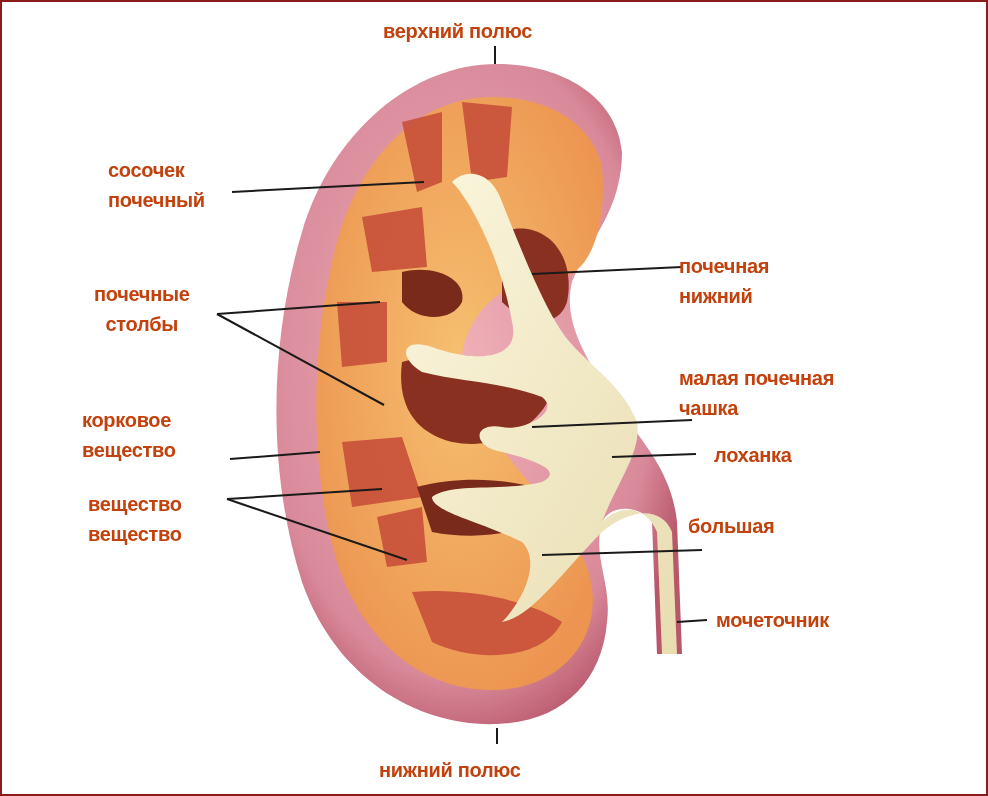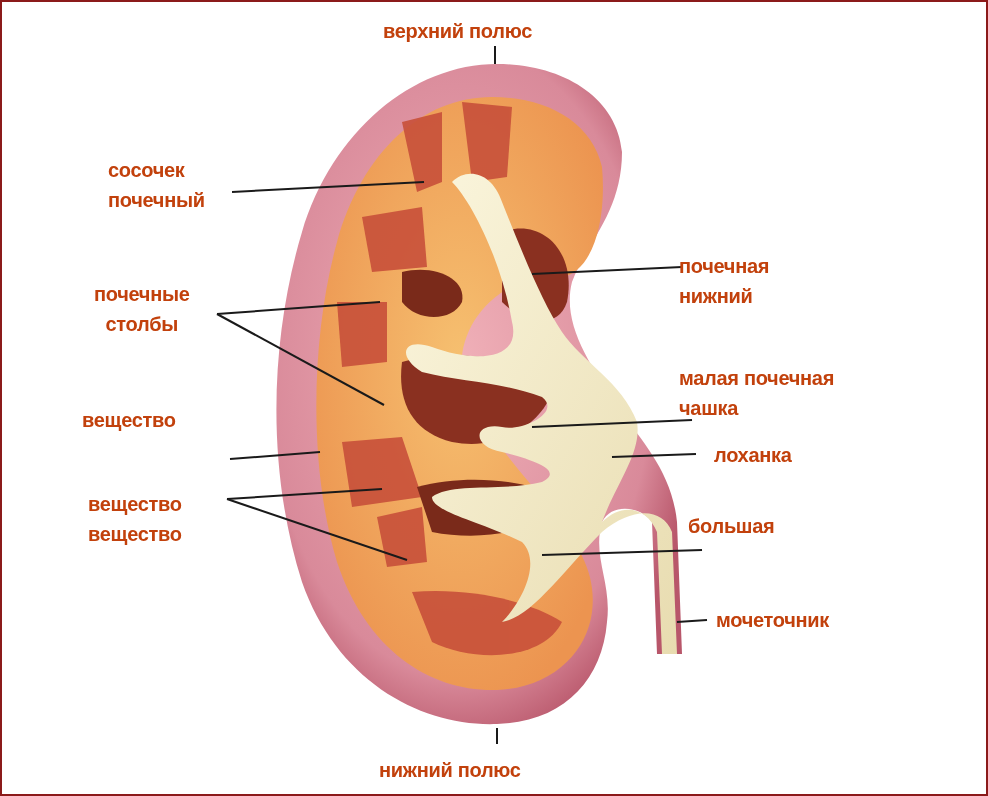--- a/index.html
+++ b/index.html
@@ -92,20 +92,21 @@
     <span>сосочек</span>
     <span>почечный</span>
   </div>
 
   <div class="lbl" style="left:92px; top:277px;text-align:center;">
     <span>почечные</span>
     <span>столбы</span>
   </div>
 
   <div class="lbl" style="left:80px; top:403px;">
+    <span>корковое</span>
     <span>вещество</span>
   </div>
 
   <div class="lbl" style="left:86px; top:487px;">
     <span>вещество</span>
     <span>вещество</span>
   </div>
 
   <div class="lbl" style="left:677px; top:229px;margin-top:20px;">
     <span>почечная</span>

